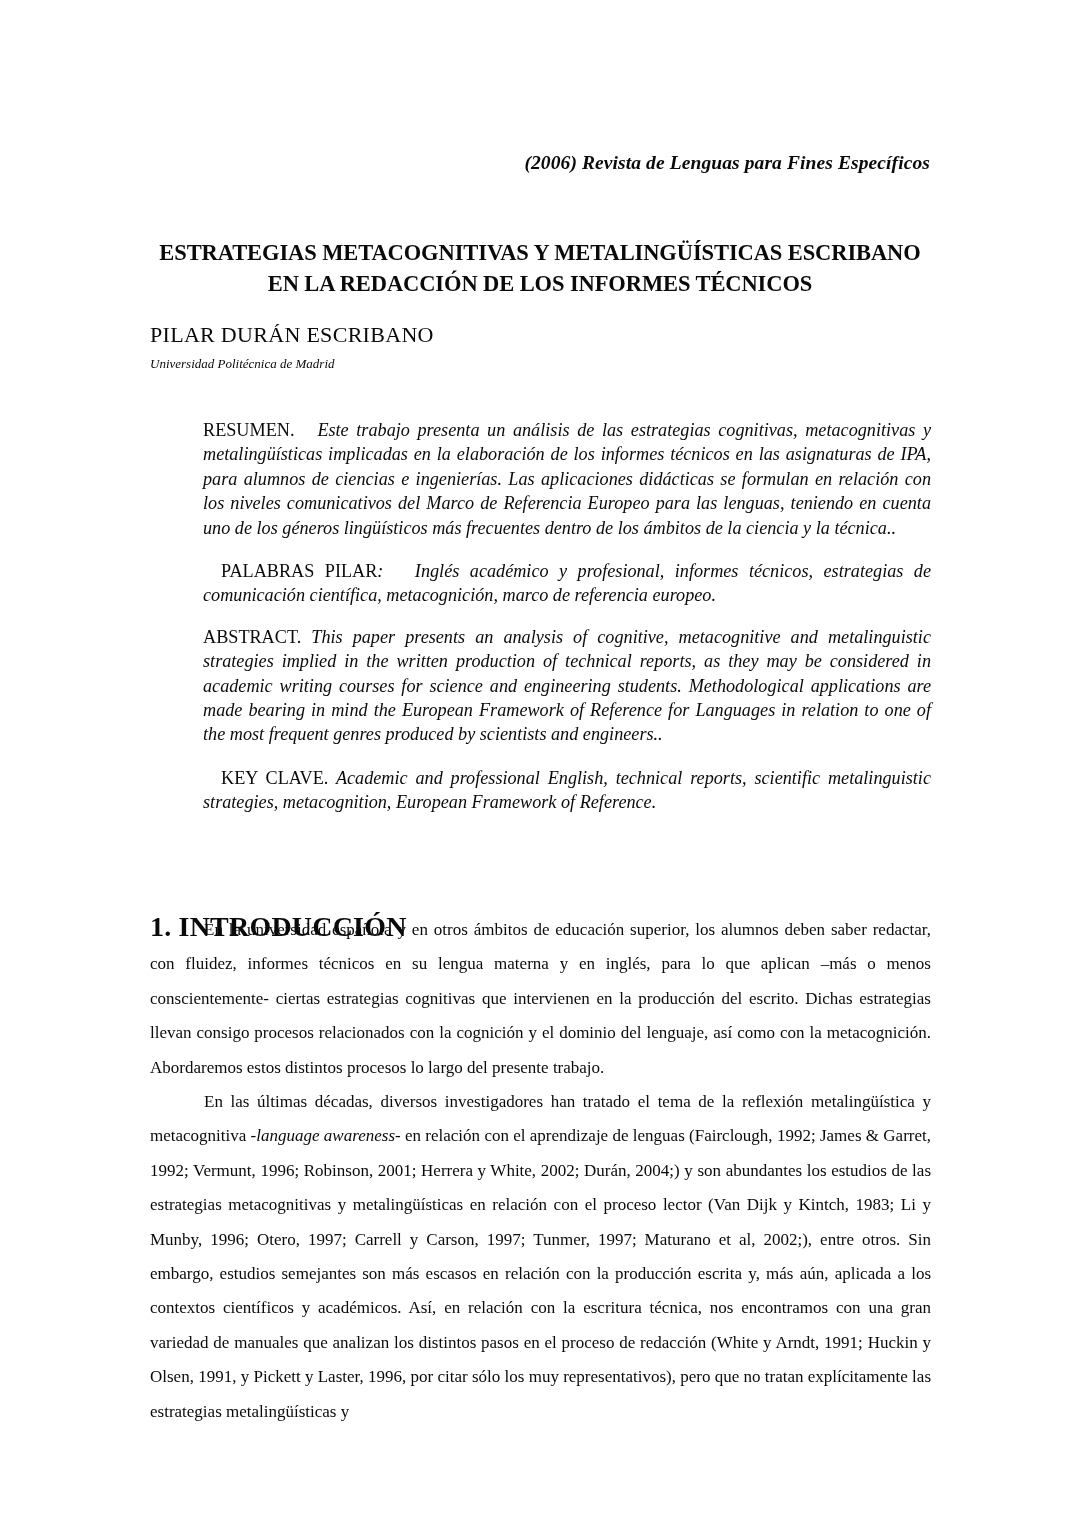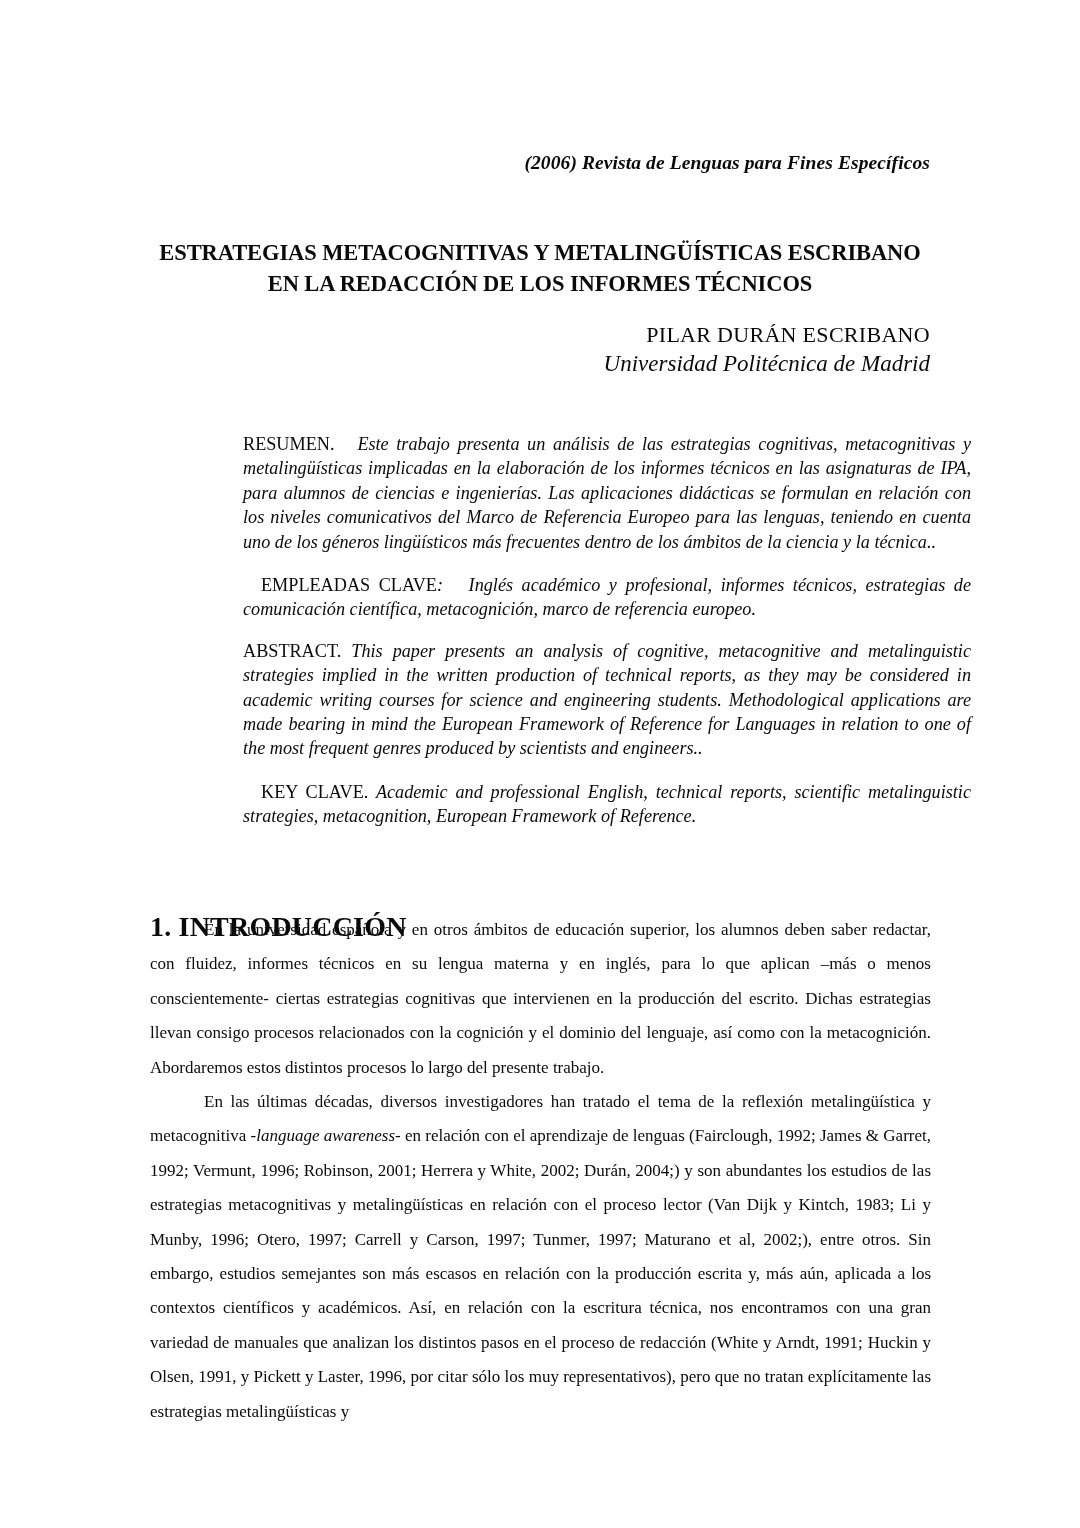--- a/index.html
+++ b/index.html
@@ -53,40 +53,39 @@
     line-height: 31px;
     letter-spacing: -0.1px;
   }
 
   
   .author-block {
     position: absolute;
     left: 150px;
     top: 320px;
     width: 780px;
-    text-align: right;
+    text-align: left;
   }
   .author-name {
     font-size: 22px;
     line-height: 29px;
     letter-spacing: 0.3px;
   }
   .author-affiliation {
-    font-size: 23px;
+    font-size: 13px;
     line-height: 29px;
     font-style: italic;
   }
 
   
   .abstract-region {
     position: absolute;
     left: 203px;
-    top: 432px;
+    top: 418px;
     width: 728px;
-    margin-left: 40px;
   }
   .abs-block {
     text-align: justify;
     font-size: 18.2px;
     line-height: 24.4px;
     font-style: italic;
   }
   .abs-block .lead {
     font-style: normal;
   }
@@ -147,21 +146,21 @@
   <div class="abstract-region">
 
     <div class="abs-block">
       <span class="lead">RESUMEN.</span>
       <span>&nbsp; </span><span>Este trabajo presenta un análisis de las estrategias cognitivas, metacognitivas y metalingüísticas implicadas en la elaboración de los informes técnicos en las asignaturas de IPA, para alumnos de ciencias e ingenierías. Las aplicaciones didácticas se formulan en relación con los niveles comunicativos del Marco de Referencia Europeo para las lenguas, teniendo en cuenta uno de los géneros lingüísticos más frecuentes dentro de los ámbitos de la ciencia y la técnica..</span>
     </div>
 
     <div class="abs-gap-lg"></div>
 
     <div class="abs-block indent-block">
-      <span class="lead">EMPLEADAS CLAVE</span><span class="kw-colon">:</span>
+      <span class="lead">PALABRAS PILAR</span><span class="kw-colon">:</span>
       <span>&nbsp; </span><span>Inglés académico y profesional, informes técnicos, estrategias de comunicación científica, metacognición, marco de referencia europeo.</span>
     </div>
 
     <div class="abs-gap-md"></div>
 
     <div class="abs-block">
       <span class="lead">ABSTRACT.</span>
       <span> </span><span>This paper presents an analysis of cognitive, metacognitive and metalinguistic strategies implied in the written production of technical reports, as they may be considered in academic writing courses for science and engineering students. Methodological applications are made bearing in mind the European Framework of Reference for Languages in relation to one of the most frequent genres produced by scientists and engineers..</span>
     </div>
 

